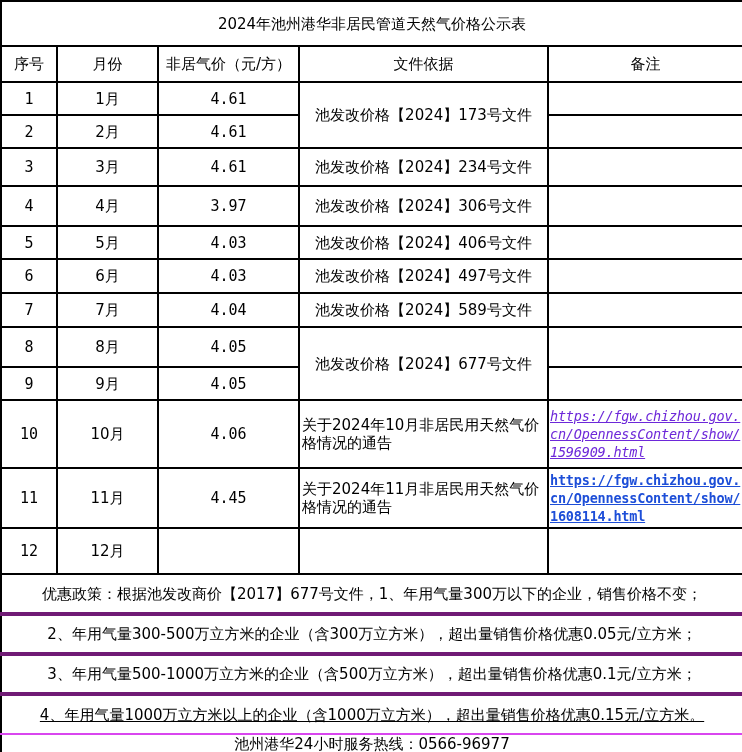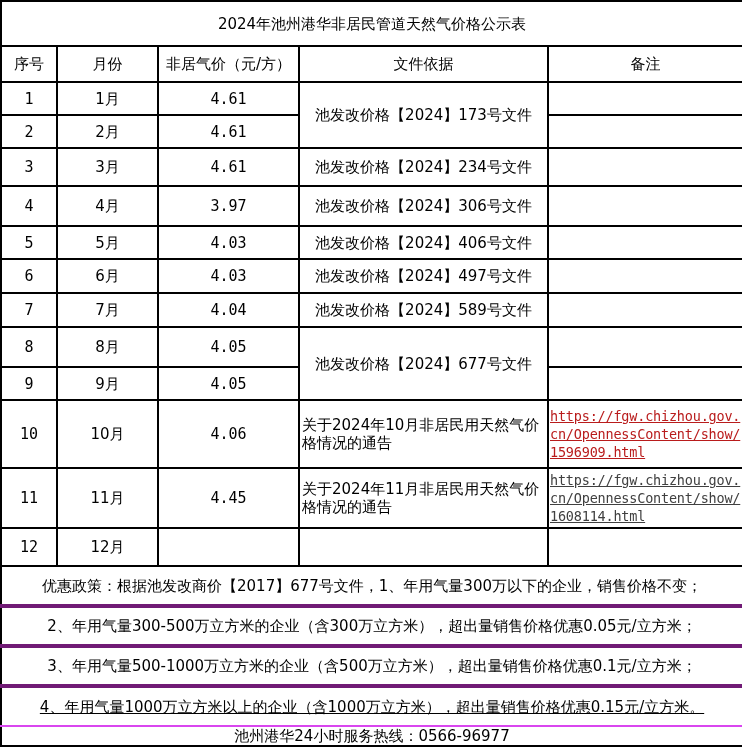--- a/index.html
+++ b/index.html
@@ -27,22 +27,22 @@
     .link-cell { text-align: left !important; padding-left: 1px !important; }
     .link {
       font-family: "DejaVu Sans Mono", "Liberation Mono", monospace;
       font-size: 13.5px;
       line-height: 18px;
       text-decoration: underline;
       word-break: break-all;
       display: block;
       letter-spacing: -0.2px;
     }
-    .link.visited { color: #b91c1c; }
-    .link.fresh { color: #404040; }
+    .link.visited { color: #6d28d9; font-style: italic; }
+    .link.fresh { color: #1d4ed8; font-weight: bold; }
     .policy td {
       text-align: left;
       padding-left: 2px;
       font-size: 15px;
     }
     tr.policy-row td.policy-cell {
       border-top: 1px solid #e0e0e0;
       border-bottom: 4px solid #701a75;
     }
     tr.policy-first td.policy-cell { border-top: 2px solid #000; }
@@ -158,21 +158,21 @@
       <tr style="height:60px">
         <td class="num">11</td>
         <td>11月</td>
         <td class="num">4.45</td>
         <td class="basis-notice">关于2024年11月非居民用天然气价格情况的通告</td>
         <td class="link-cell">
           <span class="link fresh">https://fgw.chizhou.gov.cn/OpennessContent/show/1608114.html</span>
         </td>
       </tr>
 
-      <tr style="height:38px">
+      <tr style="height:46px">
         <td class="num">12</td>
         <td>12月</td>
         <td class="num"></td>
         <td></td>
         <td></td>
       </tr>
 
       <tr style="height:40px" class="policy policy-row policy-first">
         <td colspan="5" class="policy-cell">优惠政策：根据池发改商价【2017】677号文件，1、年用气量300万以下的企业，销售价格不变；</td>
       </tr>

